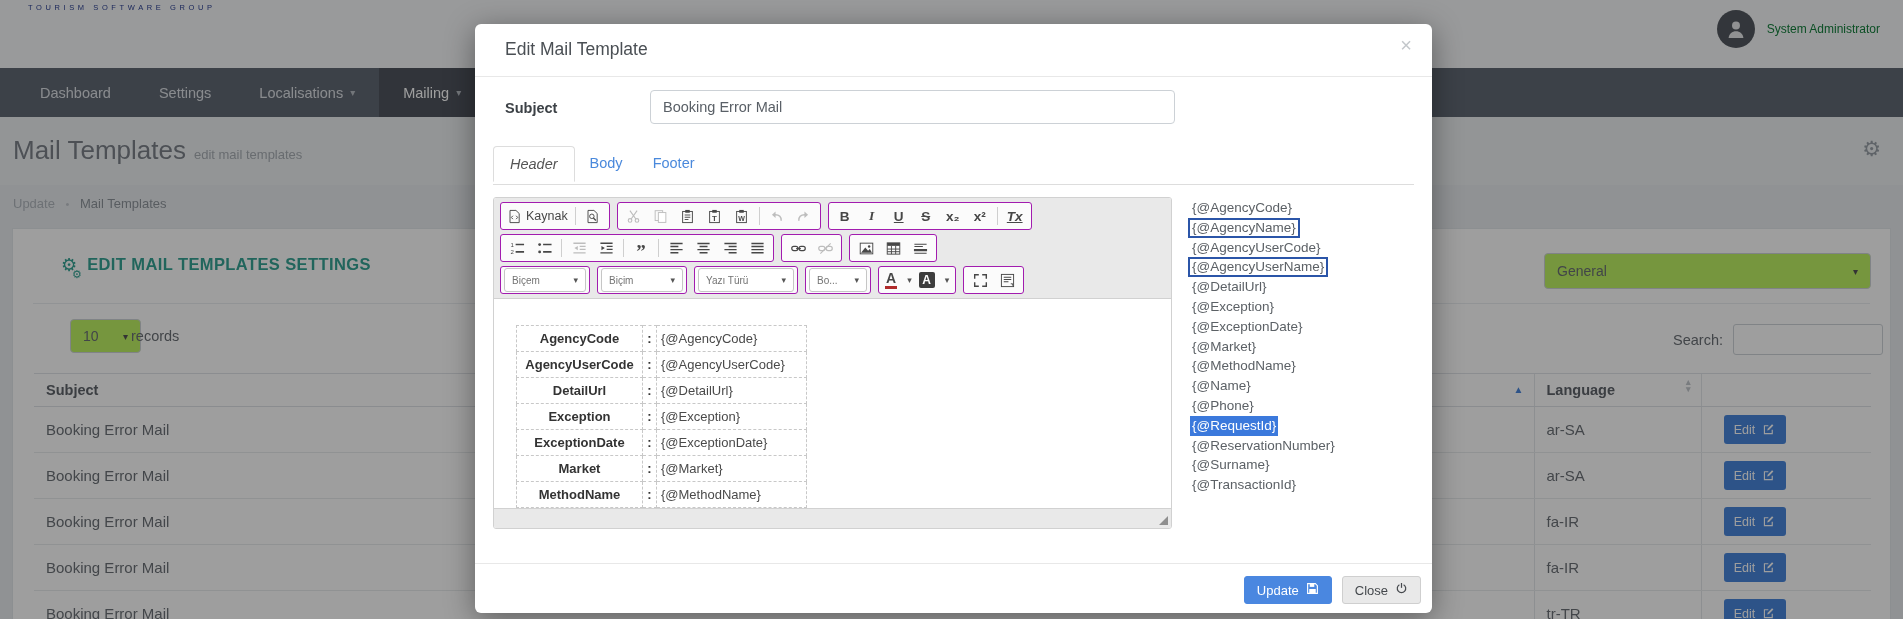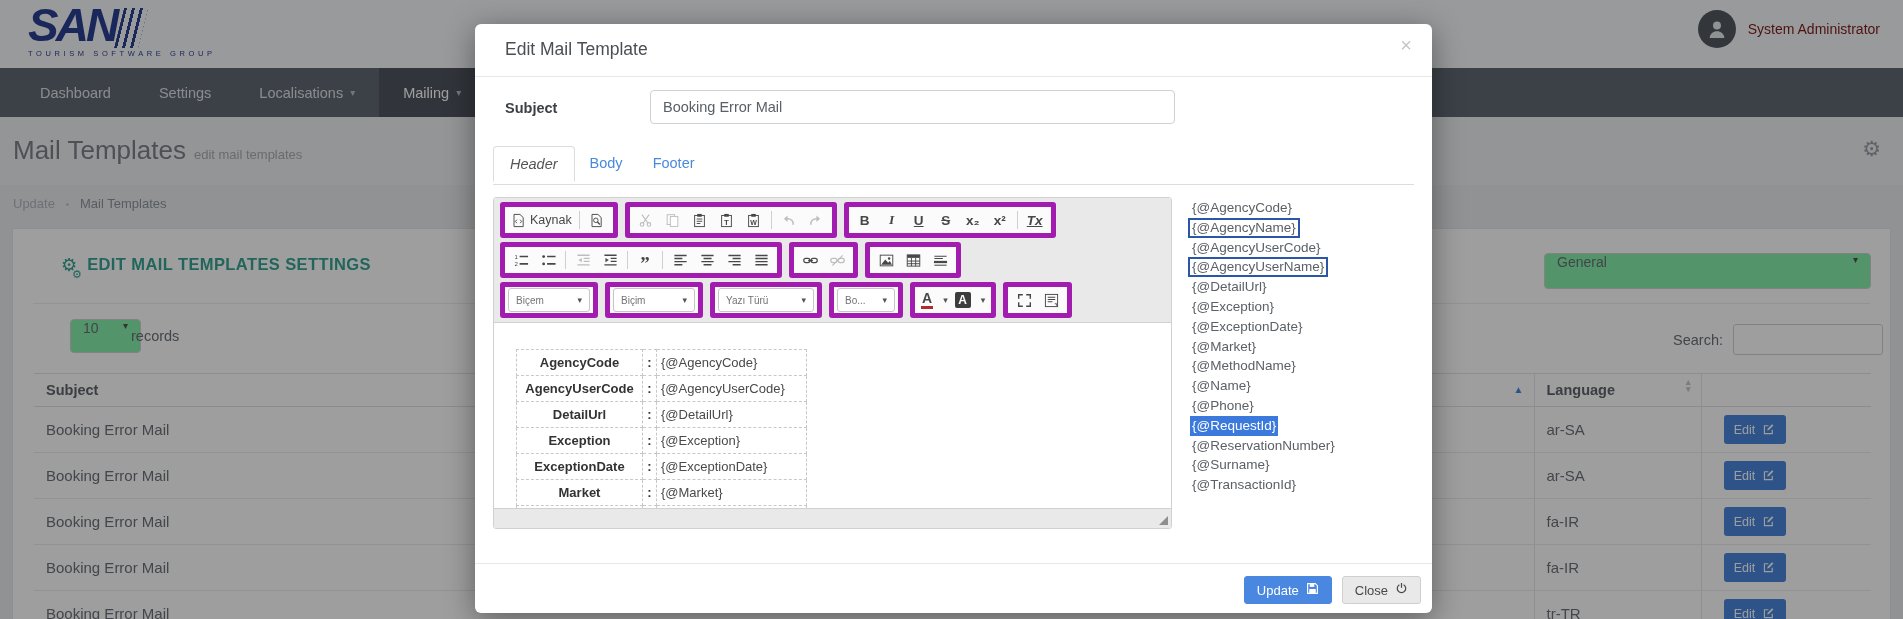--- a/index.html
+++ b/index.html
@@ -10,42 +10,42 @@
   
   .topbar { position:absolute; left:0; top:0; width:100%; height:68px; background:#f7f9fa; }
   .logo { position:absolute; left:28px; top:2px; }
   .logo-row { display:flex; align-items:flex-end; }
   .logo-text { font-size:46px; font-weight:bold; font-style:italic; letter-spacing:-3px; color:#2b3f92; line-height:46px; }
   .logo-stripes { width:24px; height:40px; margin-left:3px; transform:skewX(-14deg); background:repeating-linear-gradient(90deg,#2b3f92 0 3px,transparent 3px 8px); }
   .logo-sub { font-size:7.5px; letter-spacing:3.6px; color:#2b3f92; margin-top:1px; }
   .userblock { position:absolute; right:23px; top:10px; display:flex; align-items:center; gap:12px; }
   .avatar { width:38px; height:38px; border-radius:50%; background:#53585f; display:flex; align-items:center; justify-content:center; }
   .avatar svg { width:22px; height:22px; }
-  .username { font-size:14px; color:#7f1d1d; }
+  .username { font-size:12px; color:#15803d; }
 
   .navbar { position:absolute; left:0; top:68px; width:100%; height:49px; background:#626974; display:flex; padding-left:16px; }
   .nav-item { height:49px; display:flex; align-items:center; gap:7px; padding:0 24px; font-size:14.5px; color:#dde1e6; cursor:pointer; }
   .nav-item.active { background:#4f545e; color:#fff; }
   .nav-item .caret { font-size:10px; color:#b9bec6; }
 
   .pagehead { position:absolute; left:0; top:117px; width:100%; height:68px; background:#eef1f3; }
   .page-title { position:absolute; left:13px; top:18px; font-size:26px; font-weight:normal; color:#7c828a; }
   .page-subtitle { font-size:13px; color:#a8aeb4; margin-left:8px; font-weight:normal; }
   .head-gear { position:absolute; right:22px; top:20px; font-size:21px; color:#99a1a8; cursor:pointer; }
 
   .breadcrumb { position:absolute; left:13px; top:196px; font-size:13px; color:#b0b6bd; }
   .breadcrumb .bc-sep { margin:0 7px; color:#c2c7cd; font-size:11px; }
   .breadcrumb .bc-current { color:#8e959c; }
 
   .panel { position:absolute; left:12px; top:228px; width:1879px; height:480px; background:#ffffff; border:1px solid #e3e7ea; }
   .panel-heading { position:absolute; left:48px; top:26px; display:flex; align-items:center; gap:10px; }
   .cogs { color:#36a495; font-size:18px; line-height:18px; position:relative; }
   .cogs .cog-small { position:absolute; font-size:11px; left:11px; top:9px; }
   .panel-title { font-size:16.5px; font-weight:bold; color:#36a495; letter-spacing:.4px; }
-  .select-box { background:#86efac; border:1px solid #cfd4d9; border-radius:4px; display:flex; justify-content:space-between; padding:0 12px; color:#6b7076; font-size:14px; cursor:pointer; }
+  .select-box { background:#bef264; border:1px solid #cfd4d9; border-radius:4px; display:flex; align-items:center; justify-content:space-between; padding:0 12px; color:#6b7076; font-size:14px; cursor:pointer; }
   .select-caret { font-size:10px; color:#555; }
   .category-select { position:absolute; right:19px; top:24px; width:327px; height:36px; }
   .panel-divider { position:absolute; left:20px; right:20px; top:74px; border-top:1px solid #eaedf0; }
   .records-select { position:absolute; left:21px; top:90px; width:71px; height:34px;margin-left:36px; }
   .records-label { position:absolute; left:118px; top:99px; font-size:14.5px; color:#6b7076; }
   .search-wrap { position:absolute; right:7px; top:95px; display:flex; align-items:center; gap:10px; }
   .search-label { font-size:14.5px; color:#6b7076; }
   .search-input { width:150px; height:31px; border:1px solid #cfd4d9; border-radius:3px; padding:0 8px; font-size:13px; color:#555; background:#fff; }
 
   table.grid { position:absolute; left:21px; top:144px; width:1837px; border-collapse:collapse; table-layout:fixed; }
@@ -69,21 +69,21 @@
   .subject-input { position:absolute; left:175px; top:66px; width:525px; height:34px; border:1px solid #ccd1d6; border-radius:4px; padding:0 12px; font-size:14.5px; color:#5a6067; font-family:"Liberation Sans",sans-serif; }
   .tabs { position:absolute; left:18px; top:122px; display:flex; z-index:2; }
   .tab-active { padding:9px 16px; border:1px solid #ddd; border-bottom:1px solid #fff; border-radius:4px 4px 0 0; background:#fff; color:#555; font-size:14.5px; margin-bottom:-1px; cursor:default;font-style:italic; }
   .tab-link { padding:9px 15px; color:#4a89dc; font-size:14.5px; cursor:pointer; text-decoration:none; }
   .tabline { position:absolute; left:18px; top:160px; width:921px; border-top:1px solid #ddd; }
 
   .editor { position:absolute; left:18px; top:173px; width:679px; height:332px; border:1px solid #d1d1d1; border-radius:3px; background:#fff; display:flex; flex-direction:column; overflow:hidden; }
   .tb { background:#e9e9e9; border-bottom:1px solid #d1d1d1; padding:4px 6px; }
   .tb-row { display:flex; gap:7px; margin-bottom:4px; }
   .tb-row:last-child { margin-bottom:0; }
-  .tb-group { display:flex; align-items:center; background:#fbfbfb; border:5px solid #a21caf; border-radius:3px; padding:1px 3px; gap:1px; }
+  .tb-group { display:flex; align-items:center; background:#fbfbfb; border:1px solid #a21caf; border-radius:3px; padding:1px 3px; gap:1px; }
   .tb-btn { display:flex; align-items:center; justify-content:center; gap:4px; min-width:26px; height:24px; padding:0 3px; background:none; border:none; color:#474747; cursor:pointer; font-family:"Liberation Sans",sans-serif; }
   .tb-btn.disabled { color:#bdbdbd; cursor:default; }
   .tb-btn svg { width:15px; height:15px; }
   .tb-sep { width:1px; height:18px; background:#cfcfcf; margin:0 3px; }
   .tb-label { font-size:12.5px; color:#474747; }
   .tb-txt { font-size:13.5px; font-weight:bold; }
   .t-i { font-style:italic; font-family:"Liberation Serif",serif; }
   .t-u { text-decoration:underline; }
   .t-s { text-decoration:line-through; }
   .t-tx { font-style:italic; text-decoration:underline; }
@@ -115,24 +115,20 @@
   .btn-update { background:#4a87e0; color:#fff; border-color:#4a87e0; }
   .btn-close { background:#e9e9e9; color:#45494d; border-color:#cfcfcf; }
 </style>
 </head>
 <body>
 
 <div class="stage">
 
   <div class="topbar">
     <div class="logo">
-      <div class="logo-row">
-        <span class="logo-text">SAN</span>
-        <span class="logo-stripes"></span>
-      </div>
       <div class="logo-sub">TOURISM SOFTWARE GROUP</div>
     </div>
     <div class="userblock">
       <span class="avatar">
           <svg viewBox="0 0 16 16">
             <circle cx="8" cy="5.4" r="2.9" fill="#e8eaec"></circle>
             <path d="M2.6 14.6c.4-3.4 2.6-5 5.4-5s5 1.6 5.4 5z" fill="#e8eaec"></path>
           </svg>
         </span>
       <span class="username">System Administrator</span>

